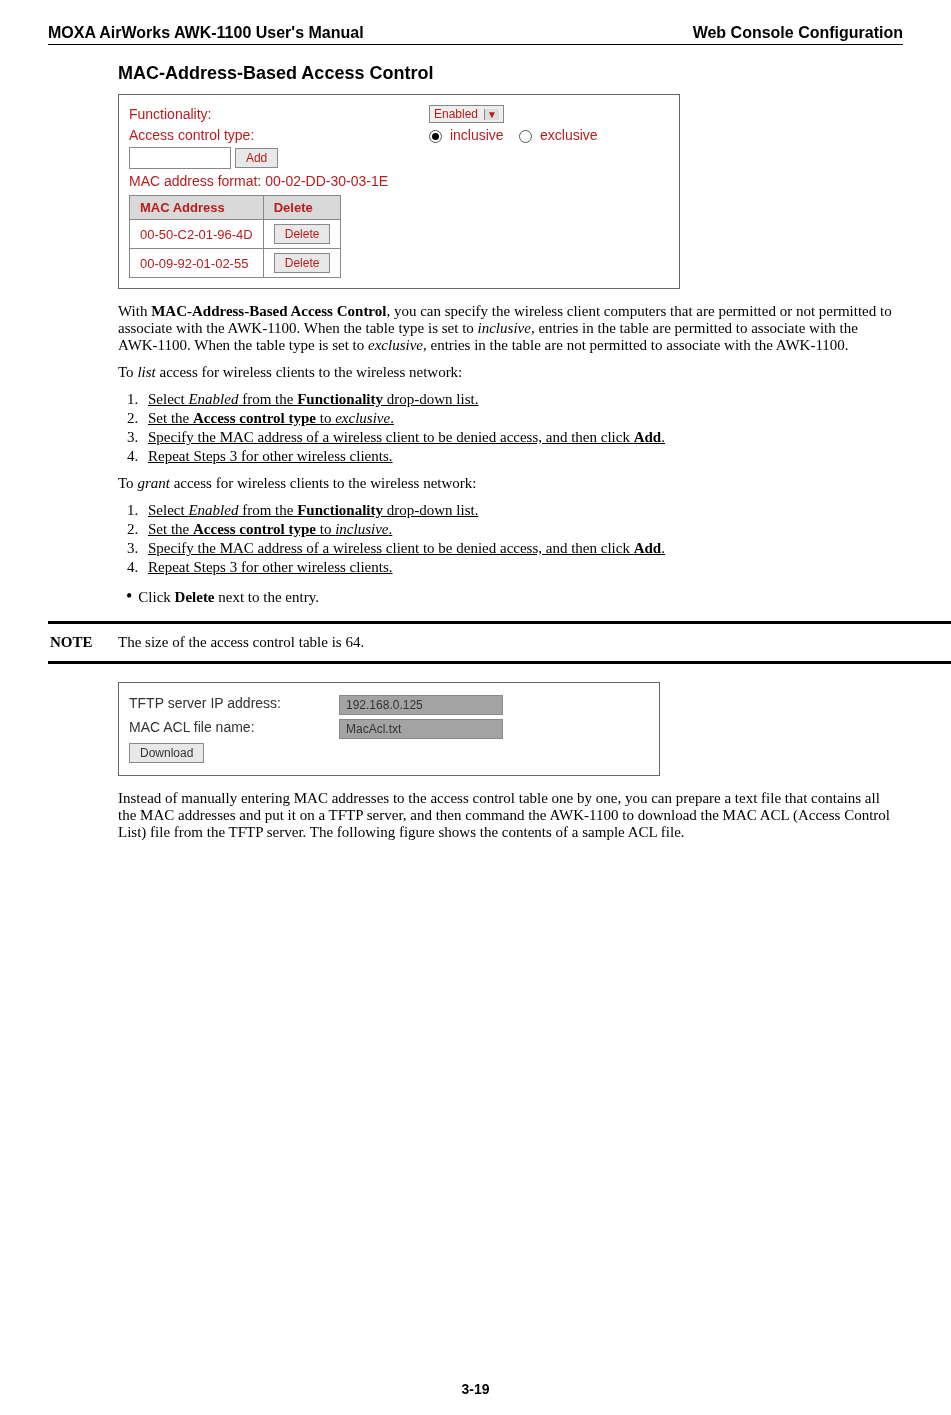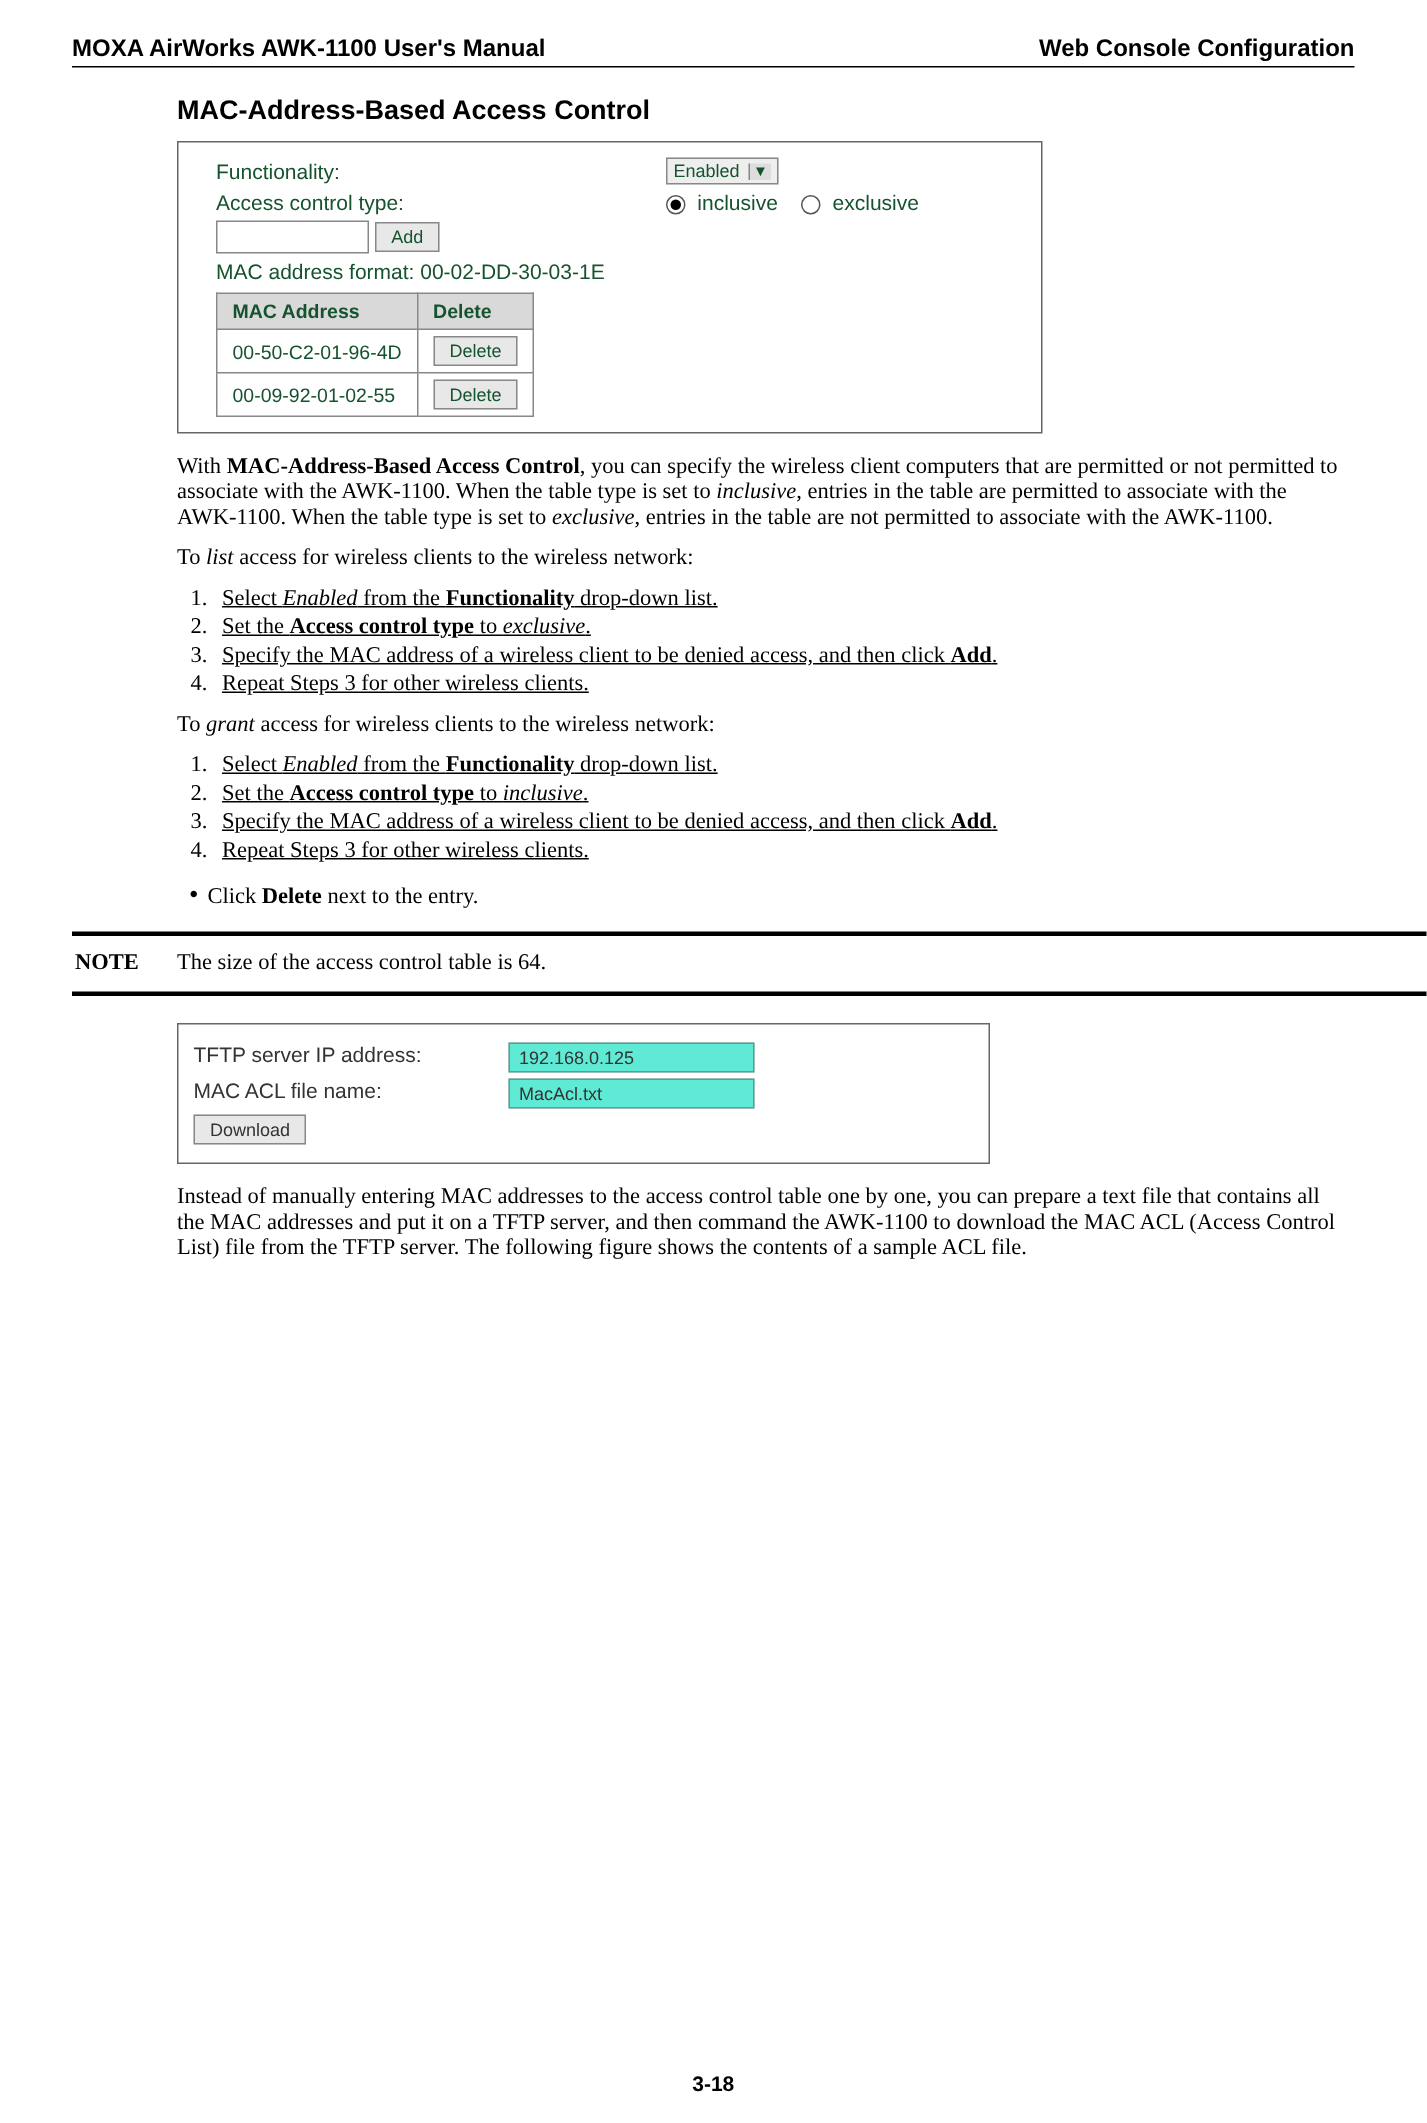--- a/index.html
+++ b/index.html
@@ -32,24 +32,24 @@
   }
   .section-title {
     font-family: Arial, Helvetica, sans-serif;
     font-weight: bold;
     font-size: 18px;
     margin: 6px 0 10px 0;
   }
   .ui-box {
     border: 1px solid #666;
     background: #fff;
-    padding: 6px 10px 10px 25px;
+    padding: 6px 10px 10px 10px;
     font-family: Verdana, Geneva, sans-serif;
     font-size: 14px;
-    color: #14532d;
+    color: #b91c1c;
     width: 540px;
     margin-bottom: 14px;
   }
   .ui-row {
     display: flex;
     align-items: center;
     margin: 4px 0;
   }
   .ui-label {
     width: 300px;
@@ -152,21 +152,21 @@
     font-family: Verdana, Geneva, sans-serif;
     font-size: 14px;
     color: #333;
     width: 520px;
     margin-bottom: 14px;
   }
   .tftp-row { display: flex; align-items: flex-start; margin: 4px 0; }
   .tftp-label { width: 210px; }
   .field-box {
     border: 1px solid #888;
-    background: #5eead4;
+    background: #a3a3a3;
     font-family: Arial, sans-serif;
     font-size: 12px;
     padding: 2px 6px;
     width: 150px;
   }
   .page-num {
     position: fixed;
     bottom: 18px;
     left: 0;
     width: 951px;
@@ -279,13 +279,13 @@
     </div>
     <div class="tftp-row">
       <span class="ui-button">Download</span>
     </div>
   </div>
 
   <p>Instead of manually entering MAC addresses to the access control table one by one, you can prepare a text file that contains all the MAC addresses and put it on a TFTP server, and then command the AWK-1100 to download the MAC ACL (Access Control List) file from the TFTP server. The following figure shows the contents of a sample ACL file.</p>
 
 </div>
 
-<div class="page-num">3-18</div>
+<div class="page-num">3-19</div>
 
 </body></html>

